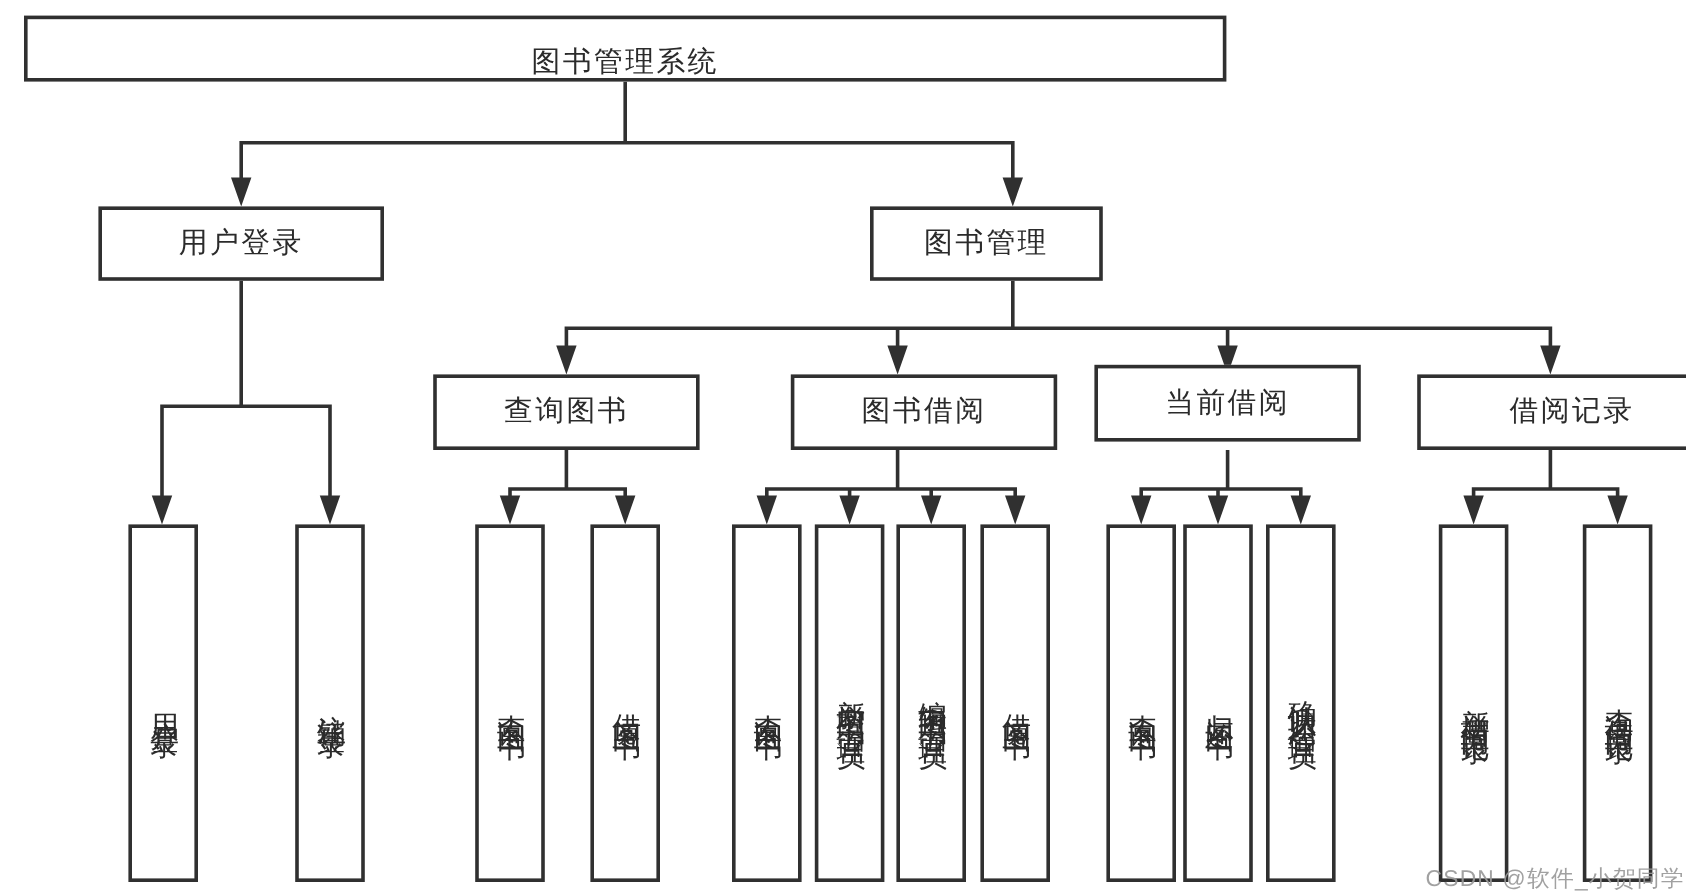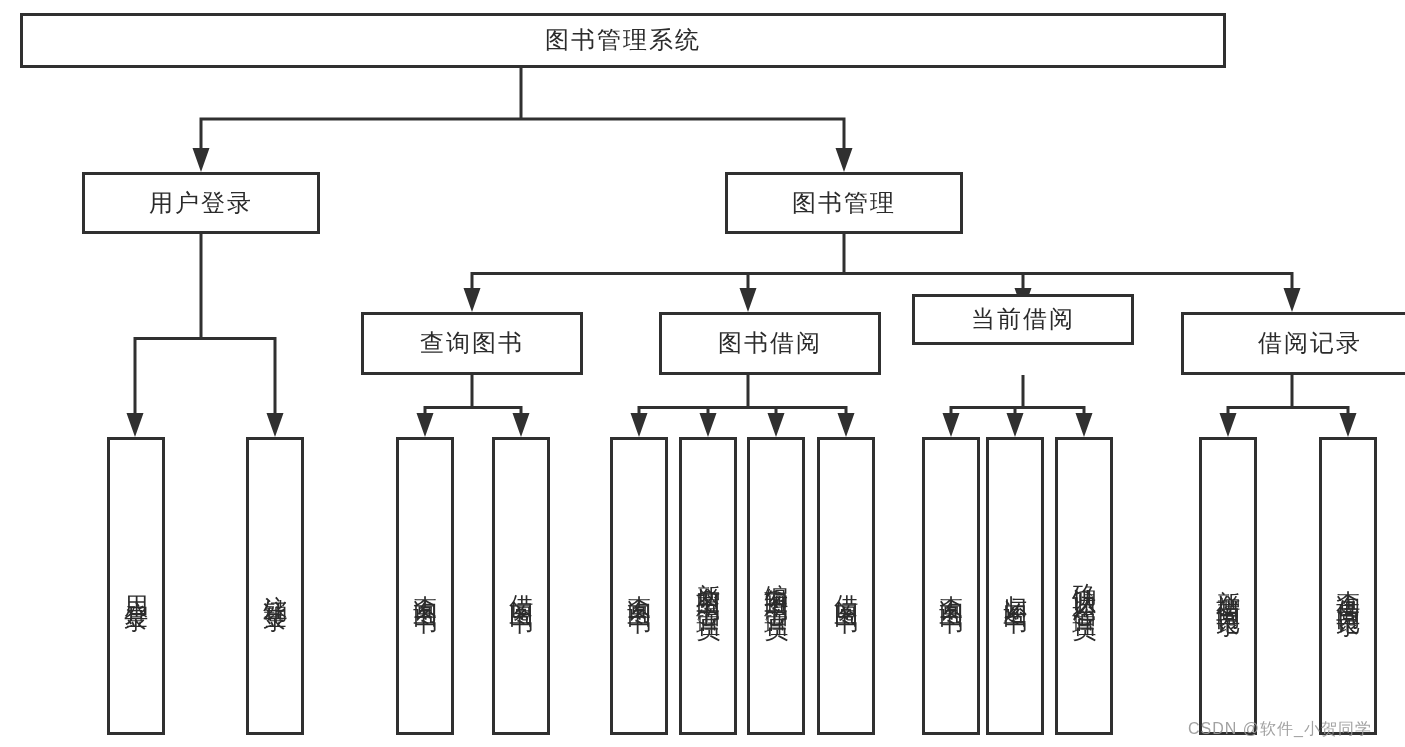--- a/index.html
+++ b/index.html
@@ -12,21 +12,21 @@
     position:absolute;box-sizing:border-box;background:#fff;
     border:3px solid #303030;display:flex;align-items:center;justify-content:center;
     color:#2b2b2b;font-size:24px;letter-spacing:2px;z-index:1;line-height:1.1;
     white-space:nowrap;
   }
   .vbox span{
     writing-mode:vertical-rl;text-orientation:mixed;letter-spacing:5px;
     font-size:24px;white-space:pre;
   }
   .watermark{
-    position:absolute;z-index:2;color:#9a9a9a;opacity:.92;font-size:16px;
+    position:absolute;z-index:2;color:#9a9a9a;opacity:.92;font-size:19px;
     letter-spacing:1px;white-space:nowrap;
   }
 </style>
 </head>
 <body>
 
 <div class="canvas">
 
   <svg class="wires" width="1405" height="747" viewBox="0 0 1405 747">
     <path d="M521 68 V119 M199.5 119 H845.5 M201 119 V150 M844 119 V150
@@ -41,38 +41,38 @@
          M1014.5 288 L1031.5 288 L1023 312 Z M1283.5 288 L1300.5 288 L1292 312 Z
          M126.5 413 L143.5 413 L135 437 Z M266.5 413 L283.5 413 L275 437 Z
          M416.5 413 L433.5 413 L425 437 Z M512.5 413 L529.5 413 L521 437 Z
          M630.5 413 L647.5 413 L639 437 Z M699.5 413 L716.5 413 L708 437 Z
          M767.5 413 L784.5 413 L776 437 Z M837.5 413 L854.5 413 L846 437 Z
          M942.5 413 L959.5 413 L951 437 Z M1006.5 413 L1023.5 413 L1015 437 Z
          M1075.5 413 L1092.5 413 L1084 437 Z M1219.5 413 L1236.5 413 L1228 437 Z
          M1339.5 413 L1356.5 413 L1348 437 Z"></path>
   </svg>
 
-  <div class="box" style="left:20px;top:13px;width:1206px;height:55px;">
+  <div class="box" style="left:20px;top:13px;width:1002px;height:55px;align-items:flex-end;">
     <span>图书管理系统</span>
   </div>
 
   <div class="box" style="left:82px;top:172px;width:238px;height:62px;">
     <span>用户登录</span>
   </div>
-  <div class="box" style="left:725px;top:172px;width:238px;height:62px;">
+  <div class="box" style="left:725px;top:172px;width:194px;height:62px;">
     <span>图书管理</span>
   </div>
 
   <div class="box" style="left:361px;top:312px;width:222px;height:63px;">
     <span>查询图书</span>
   </div>
   <div class="box" style="left:637px;top:312px;width:222px;height:63px;margin-left:22px;">
     <span>图书借阅</span>
   </div>
-  <div class="box" style="left:912px;top:294px;width:222px;height:51px;">
+  <div class="box" style="left:912px;top:304px;width:222px;height:64px;">
     <span>当前借阅</span>
   </div>
   <div class="box" style="left:1181px;top:312px;width:258px;height:63px;">
     <span>借阅记录</span>
   </div>
 
   <div class="box vbox" style="left:107px;top:437px;width:58px;height:298px;">
     <span>用户登录</span>
   </div>
   <div class="box vbox" style="left:246px;top:437px;width:58px;height:298px;">

